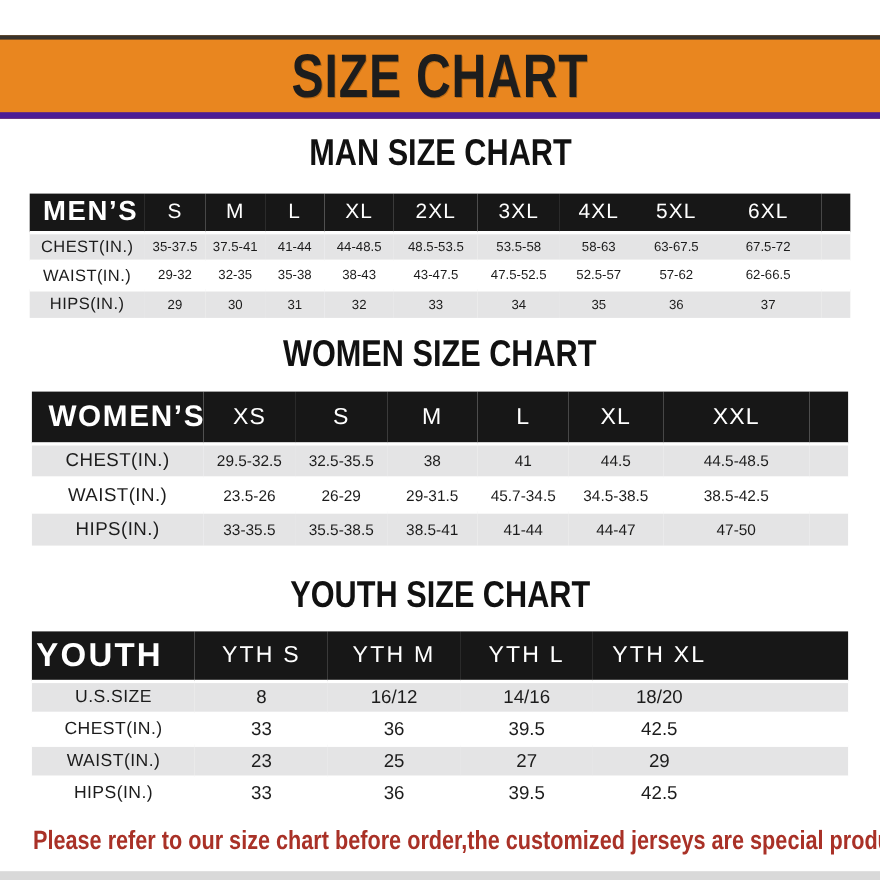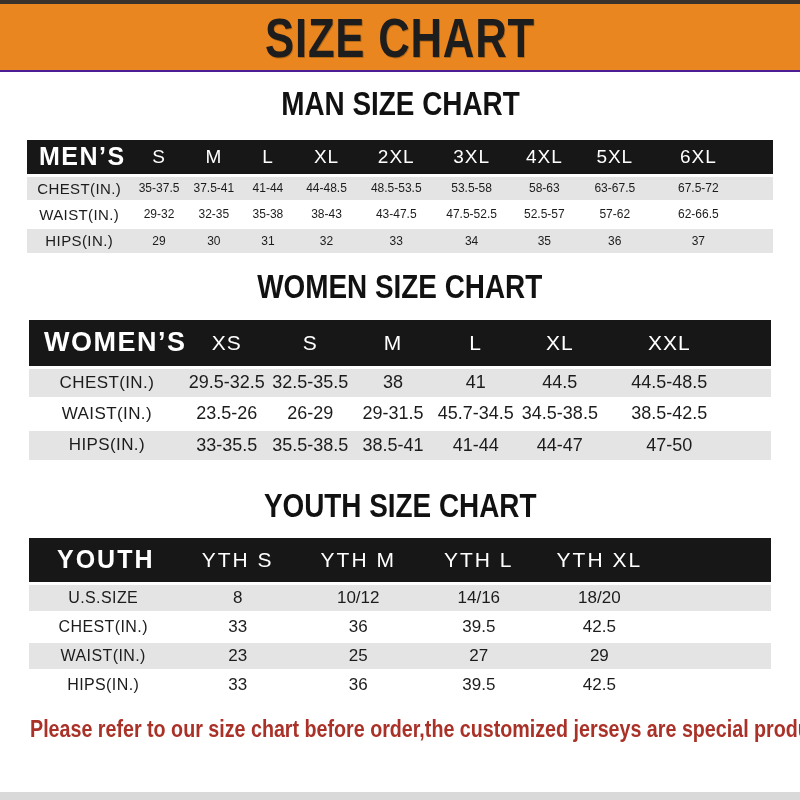--- a/index.html
+++ b/index.html
@@ -10,24 +10,25 @@
     background: #ffffff;
     font-family: "Liberation Sans", sans-serif;
     overflow: hidden;
     position: relative;
   }
   
   .banner {
     height: 66px;
     background: var(--banner_bg);
     border-top: 4px solid var(--banner_border);
-    border-bottom: 2px solid #4c1d95;
+    border-bottom: 6px solid #4c1d95;
     display: flex;
-    align-items: flex-end;
+    align-items: flex-start;
     justify-content: center;
+    margin-top: 32px;
   }
   .banner-title {
     display: inline-block;
     font-size: 56px;
     font-weight: bold;
     color: #1d1d1d;
     letter-spacing: 1px;
     transform: scaleX(0.78);
     white-space: nowrap;
     text-shadow: 1px 1px 0 rgba(90,50,0,0.35);
@@ -82,26 +83,26 @@
   .men-table th.size-header { font-size: 19px; }
   .men-table tbody tr { height: 26px; }
   .men-table tbody td { font-size: 12px; }
   .men-table td.row-label { font-size: 15px; }
   
   .women-table { width: 742px; margin: 17px auto 0 auto; }
   .women-table thead tr { height: 47px; }
   .women-table th.corner { font-size: 27px; padding-left: 15px; text-align: center; }
   .women-table th.size-header { font-size: 21px; }
   .women-table tbody tr { height: 31px; }
-  .women-table tbody td { font-size: 18px; }
+  .women-table tbody td { font-size: 14px; }
   .women-table td.row-label { font-size: 17px; }
   
   .youth-table { width: 742px; margin: 16px auto 0 auto; }
   .youth-table thead tr { height: 45px; }
-  .youth-table th.corner { font-size: 25px; padding-left: 28px; letter-spacing: 2px; }
+  .youth-table th.corner { font-size: 30px; padding-left: 4px; letter-spacing: 2px; }
   .youth-table th.size-header { font-size: 21px; letter-spacing: 2px; }
   .youth-table tbody tr { height: 29px; }
   .youth-table tbody td { font-size: 17px; }
   .youth-table td.row-label { font-size: 16px; }
   
   .order-note {
     margin-top: 15px;
     padding-left: 30px;
     color: var(--note_red);
   }
@@ -285,21 +286,21 @@
         <th class="size-header">YTH M</th>
         <th class="size-header">YTH L</th>
         <th class="size-header">YTH XL</th>
         <th></th>
       </tr>
     </thead>
   <tbody>
       <tr>
         <td class="row-label">U.S.SIZE</td>
         <td class="value-cell">8</td>
-        <td class="value-cell">10/12</td>
+        <td class="value-cell">16/12</td>
         <td class="value-cell">14/16</td>
         <td class="value-cell">18/20</td>
         <td></td>
       </tr>
       <tr>
         <td class="row-label">CHEST(IN.)</td>
         <td class="value-cell">33</td>
         <td class="value-cell">36</td>
         <td class="value-cell">39.5</td>
         <td class="value-cell">42.5</td>

